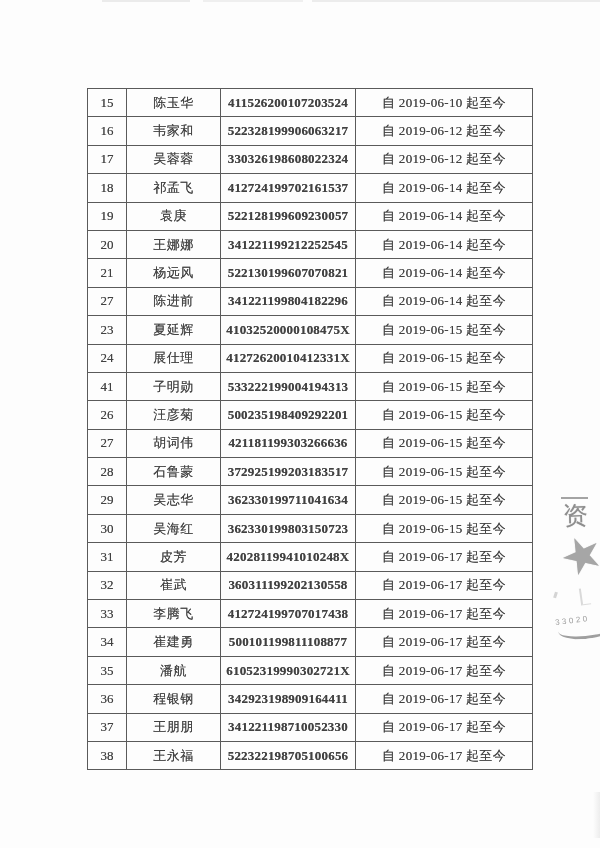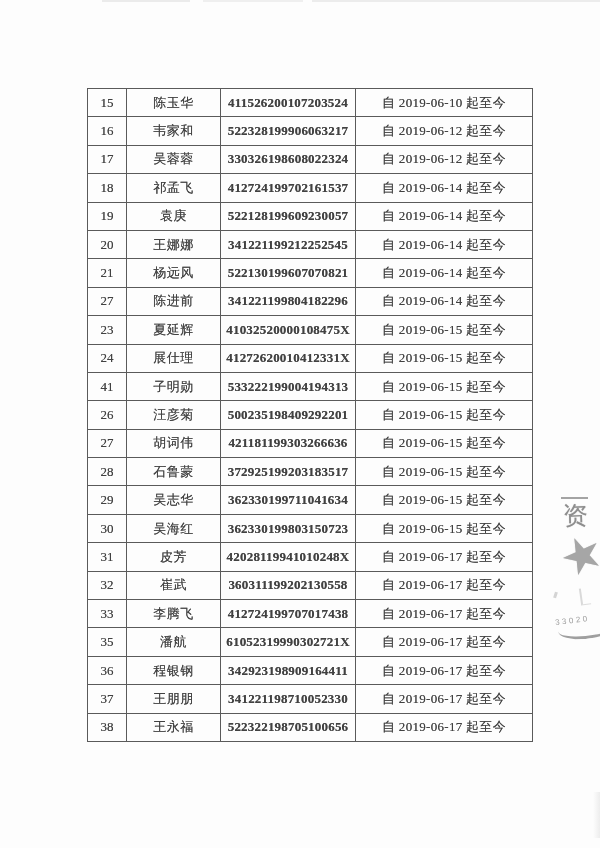--- a/index.html
+++ b/index.html
@@ -176,20 +176,26 @@
         <td class="c-id">360311199202130558</td>
         <td class="c-period">自 2019-06-17 起至今</td>
       </tr>
       <tr>
         <td class="c-no">33</td>
         <td class="c-name">李腾飞</td>
         <td class="c-id">412724199707017438</td>
         <td class="c-period">自 2019-06-17 起至今</td>
       </tr>
       <tr>
+        <td class="c-no">34</td>
+        <td class="c-name">崔建勇</td>
+        <td class="c-id">500101199811108877</td>
+        <td class="c-period">自 2019-06-17 起至今</td>
+      </tr>
+      <tr>
         <td class="c-no">35</td>
         <td class="c-name">潘航</td>
         <td class="c-id">61052319990302721X</td>
         <td class="c-period">自 2019-06-17 起至今</td>
       </tr>
       <tr>
         <td class="c-no">36</td>
         <td class="c-name">程银钢</td>
         <td class="c-id">342923198909164411</td>
         <td class="c-period">自 2019-06-17 起至今</td>

